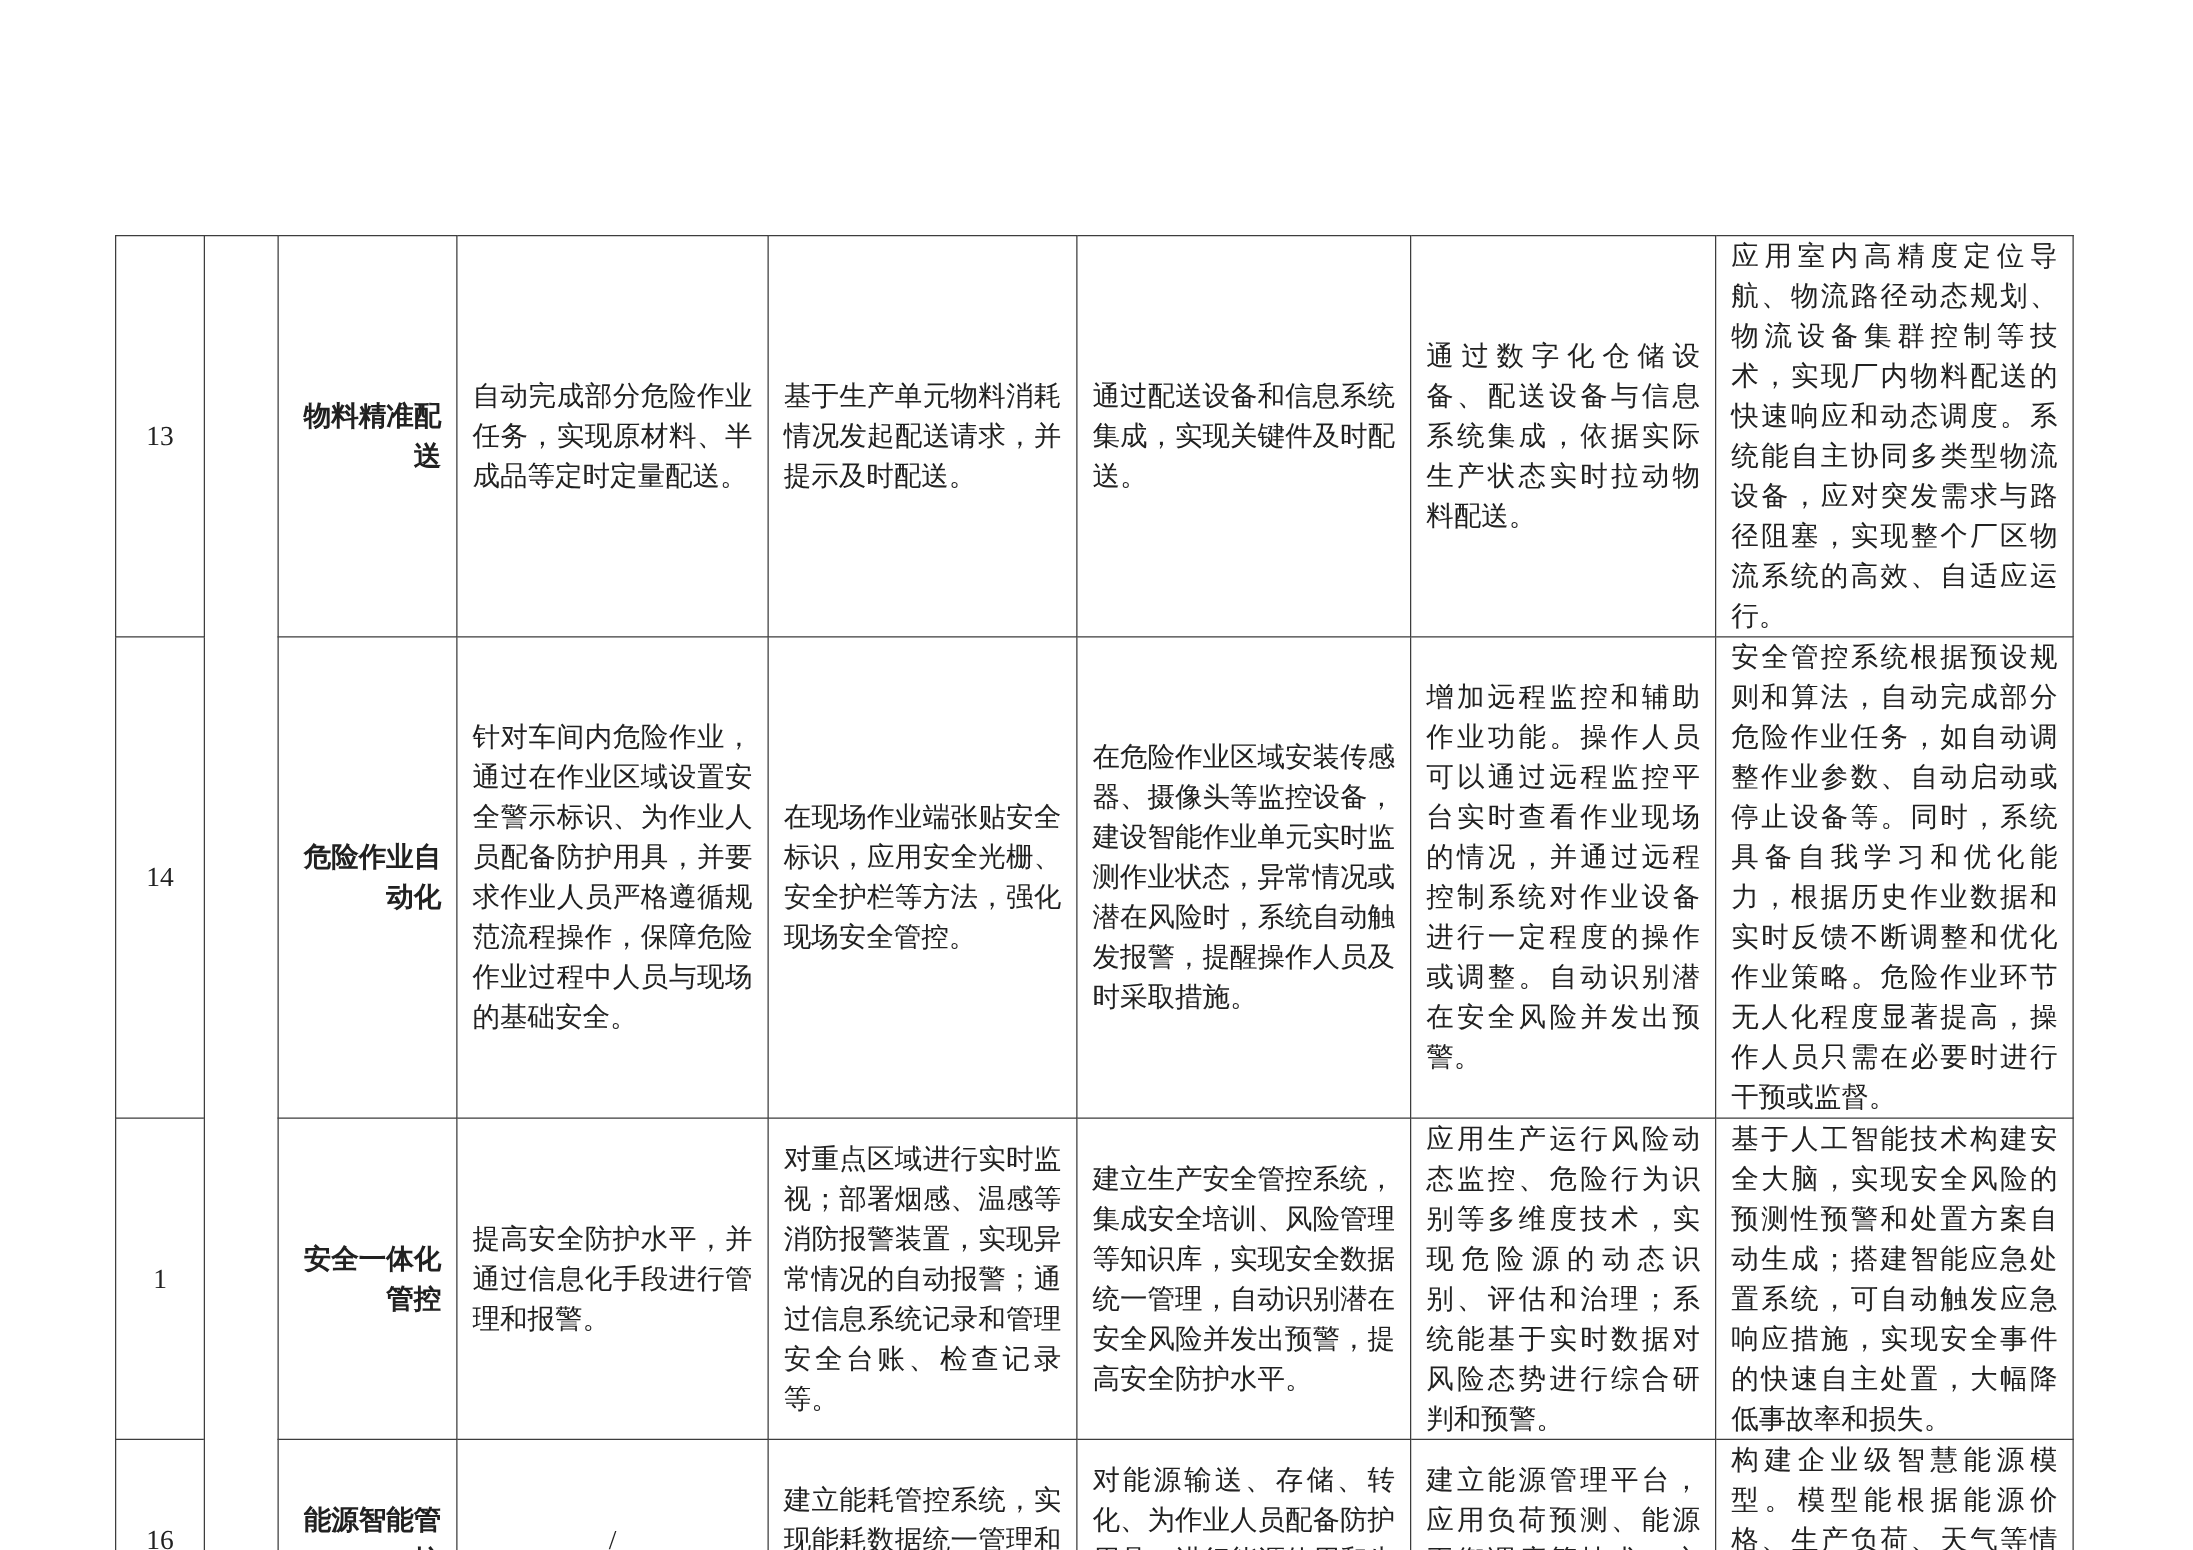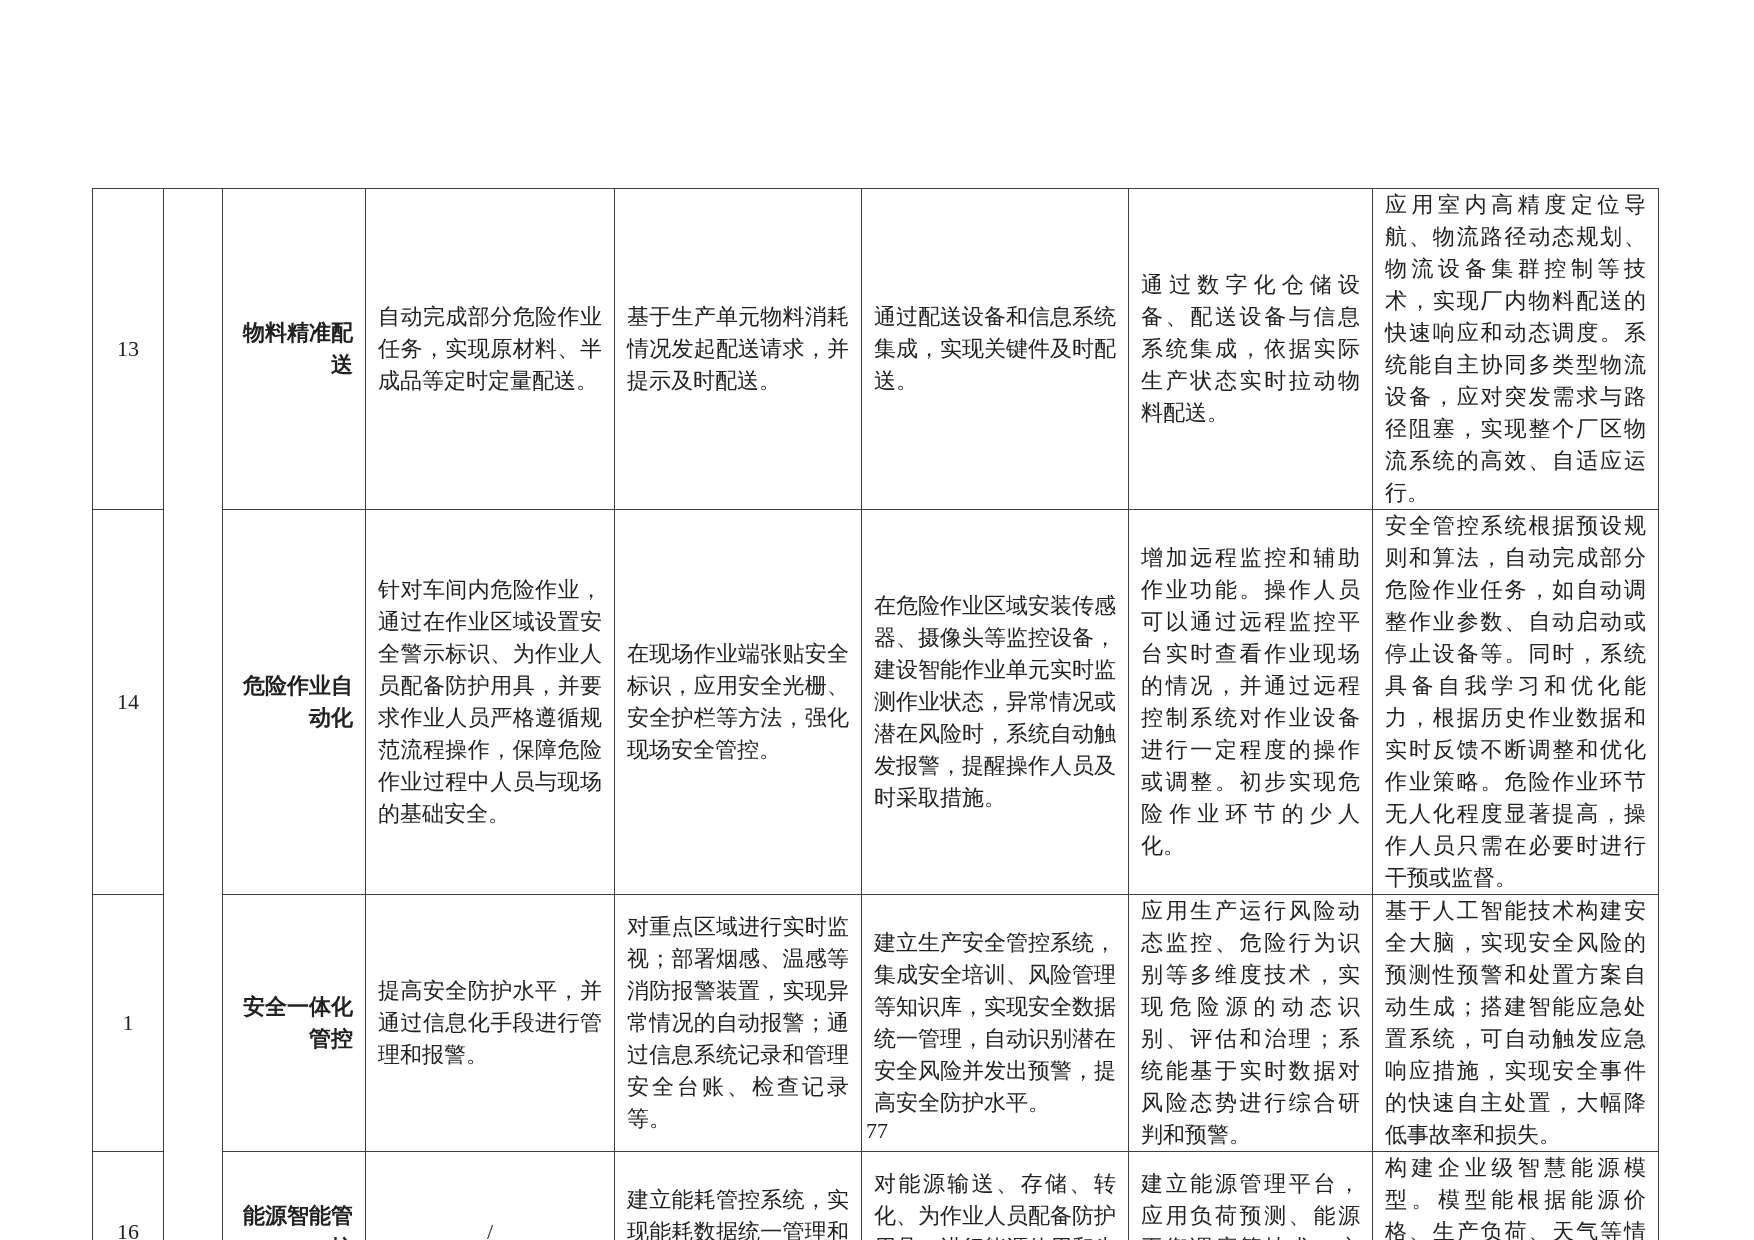--- a/index.html
+++ b/index.html
@@ -82,21 +82,21 @@
         <td class="c-lvl">通过配送设备和信息系统集成，实现关键件及时配送。</td>
         <td class="c-lvl">通过数字化仓储设备、配送设备与信息系统集成，依据实际生产状态实时拉动物料配送。</td>
         <td class="c-lvl">应用室内高精度定位导航、物流路径动态规划、物流设备集群控制等技术，实现厂内物料配送的快速响应和动态调度。系统能自主协同多类型物流设备，应对突发需求与路径阻塞，实现整个厂区物流系统的高效、自适应运行。</td>
       </tr>
       <tr class="r14">
         <td class="c-no">14</td>
         <td class="c-name">危险作业自动化</td>
         <td class="c-lvl">针对车间内危险作业，通过在作业区域设置安全警示标识、为作业人员配备防护用具，并要求作业人员严格遵循规范流程操作，保障危险作业过程中人员与现场的基础安全。</td>
         <td class="c-lvl">在现场作业端张贴安全标识，应用安全光栅、安全护栏等方法，强化现场安全管控。</td>
         <td class="c-lvl">在危险作业区域安装传感器、摄像头等监控设备，建设智能作业单元实时监测作业状态，异常情况或潜在风险时，系统自动触发报警，提醒操作人员及时采取措施。</td>
-        <td class="c-lvl">增加远程监控和辅助作业功能。操作人员可以通过远程监控平台实时查看作业现场的情况，并通过远程控制系统对作业设备进行一定程度的操作或调整。初步实现危险作业环节的少人化。</td>
+        <td class="c-lvl">增加远程监控和辅助作业功能。操作人员可以通过远程监控平台实时查看作业现场的情况，并通过远程控制系统对作业设备进行一定程度的操作或调整。自动识别潜在安全风险并发出预警。</td>
         <td class="c-lvl">安全管控系统根据预设规则和算法，自动完成部分危险作业任务，如自动调整作业参数、自动启动或停止设备等。同时，系统具备自我学习和优化能力，根据历史作业数据和实时反馈不断调整和优化作业策略。危险作业环节无人化程度显著提高，操作人员只需在必要时进行干预或监督。</td>
       </tr>
       <tr class="r15">
         <td class="c-no">1</td>
         <td class="c-name">安全一体化管控</td>
         <td class="c-lvl">提高安全防护水平，并通过信息化手段进行管理和报警。</td>
         <td class="c-lvl">对重点区域进行实时监视；部署烟感、温感等消防报警装置，实现异常情况的自动报警；通过信息系统记录和管理安全台账、检查记录等。</td>
         <td class="c-lvl">建立生产安全管控系统，集成安全培训、风险管理等知识库，实现安全数据统一管理，自动识别潜在安全风险并发出预警，提高安全防护水平。</td>
         <td class="c-lvl">应用生产运行风险动态监控、危险行为识别等多维度技术，实现危险源的动态识别、评估和治理；系统能基于实时数据对风险态势进行综合研判和预警。</td>
         <td class="c-lvl">基于人工智能技术构建安全大脑，实现安全风险的预测性预警和处置方案自动生成；搭建智能应急处置系统，可自动触发应急响应措施，实现安全事件的快速自主处置，大幅降低事故率和损失。</td>
@@ -106,15 +106,14 @@
         <td class="c-name">能源智能管控</td>
         <td class="c-lvl center">/</td>
         <td class="c-lvl">建立能耗管控系统，实现能耗数据统一管理和初步分析。</td>
         <td class="c-lvl">对能源输送、存储、转化、为作业人员配备防护用具；进行能源使用和生产活动匹配，</td>
         <td class="c-lvl">建立能源管理平台，应用负荷预测、能源平衡调度等技术，实现电、气、热等多种</td>
         <td class="c-lvl">构建企业级智慧能源模型。模型能根据能源价格、生产负荷、天气等情况自主决策，实现储、充、</td>
       </tr>
     </tbody>
   </table>
 
-  <div class="page-number">77</div>
 
 </div>
 
 </body></html>

